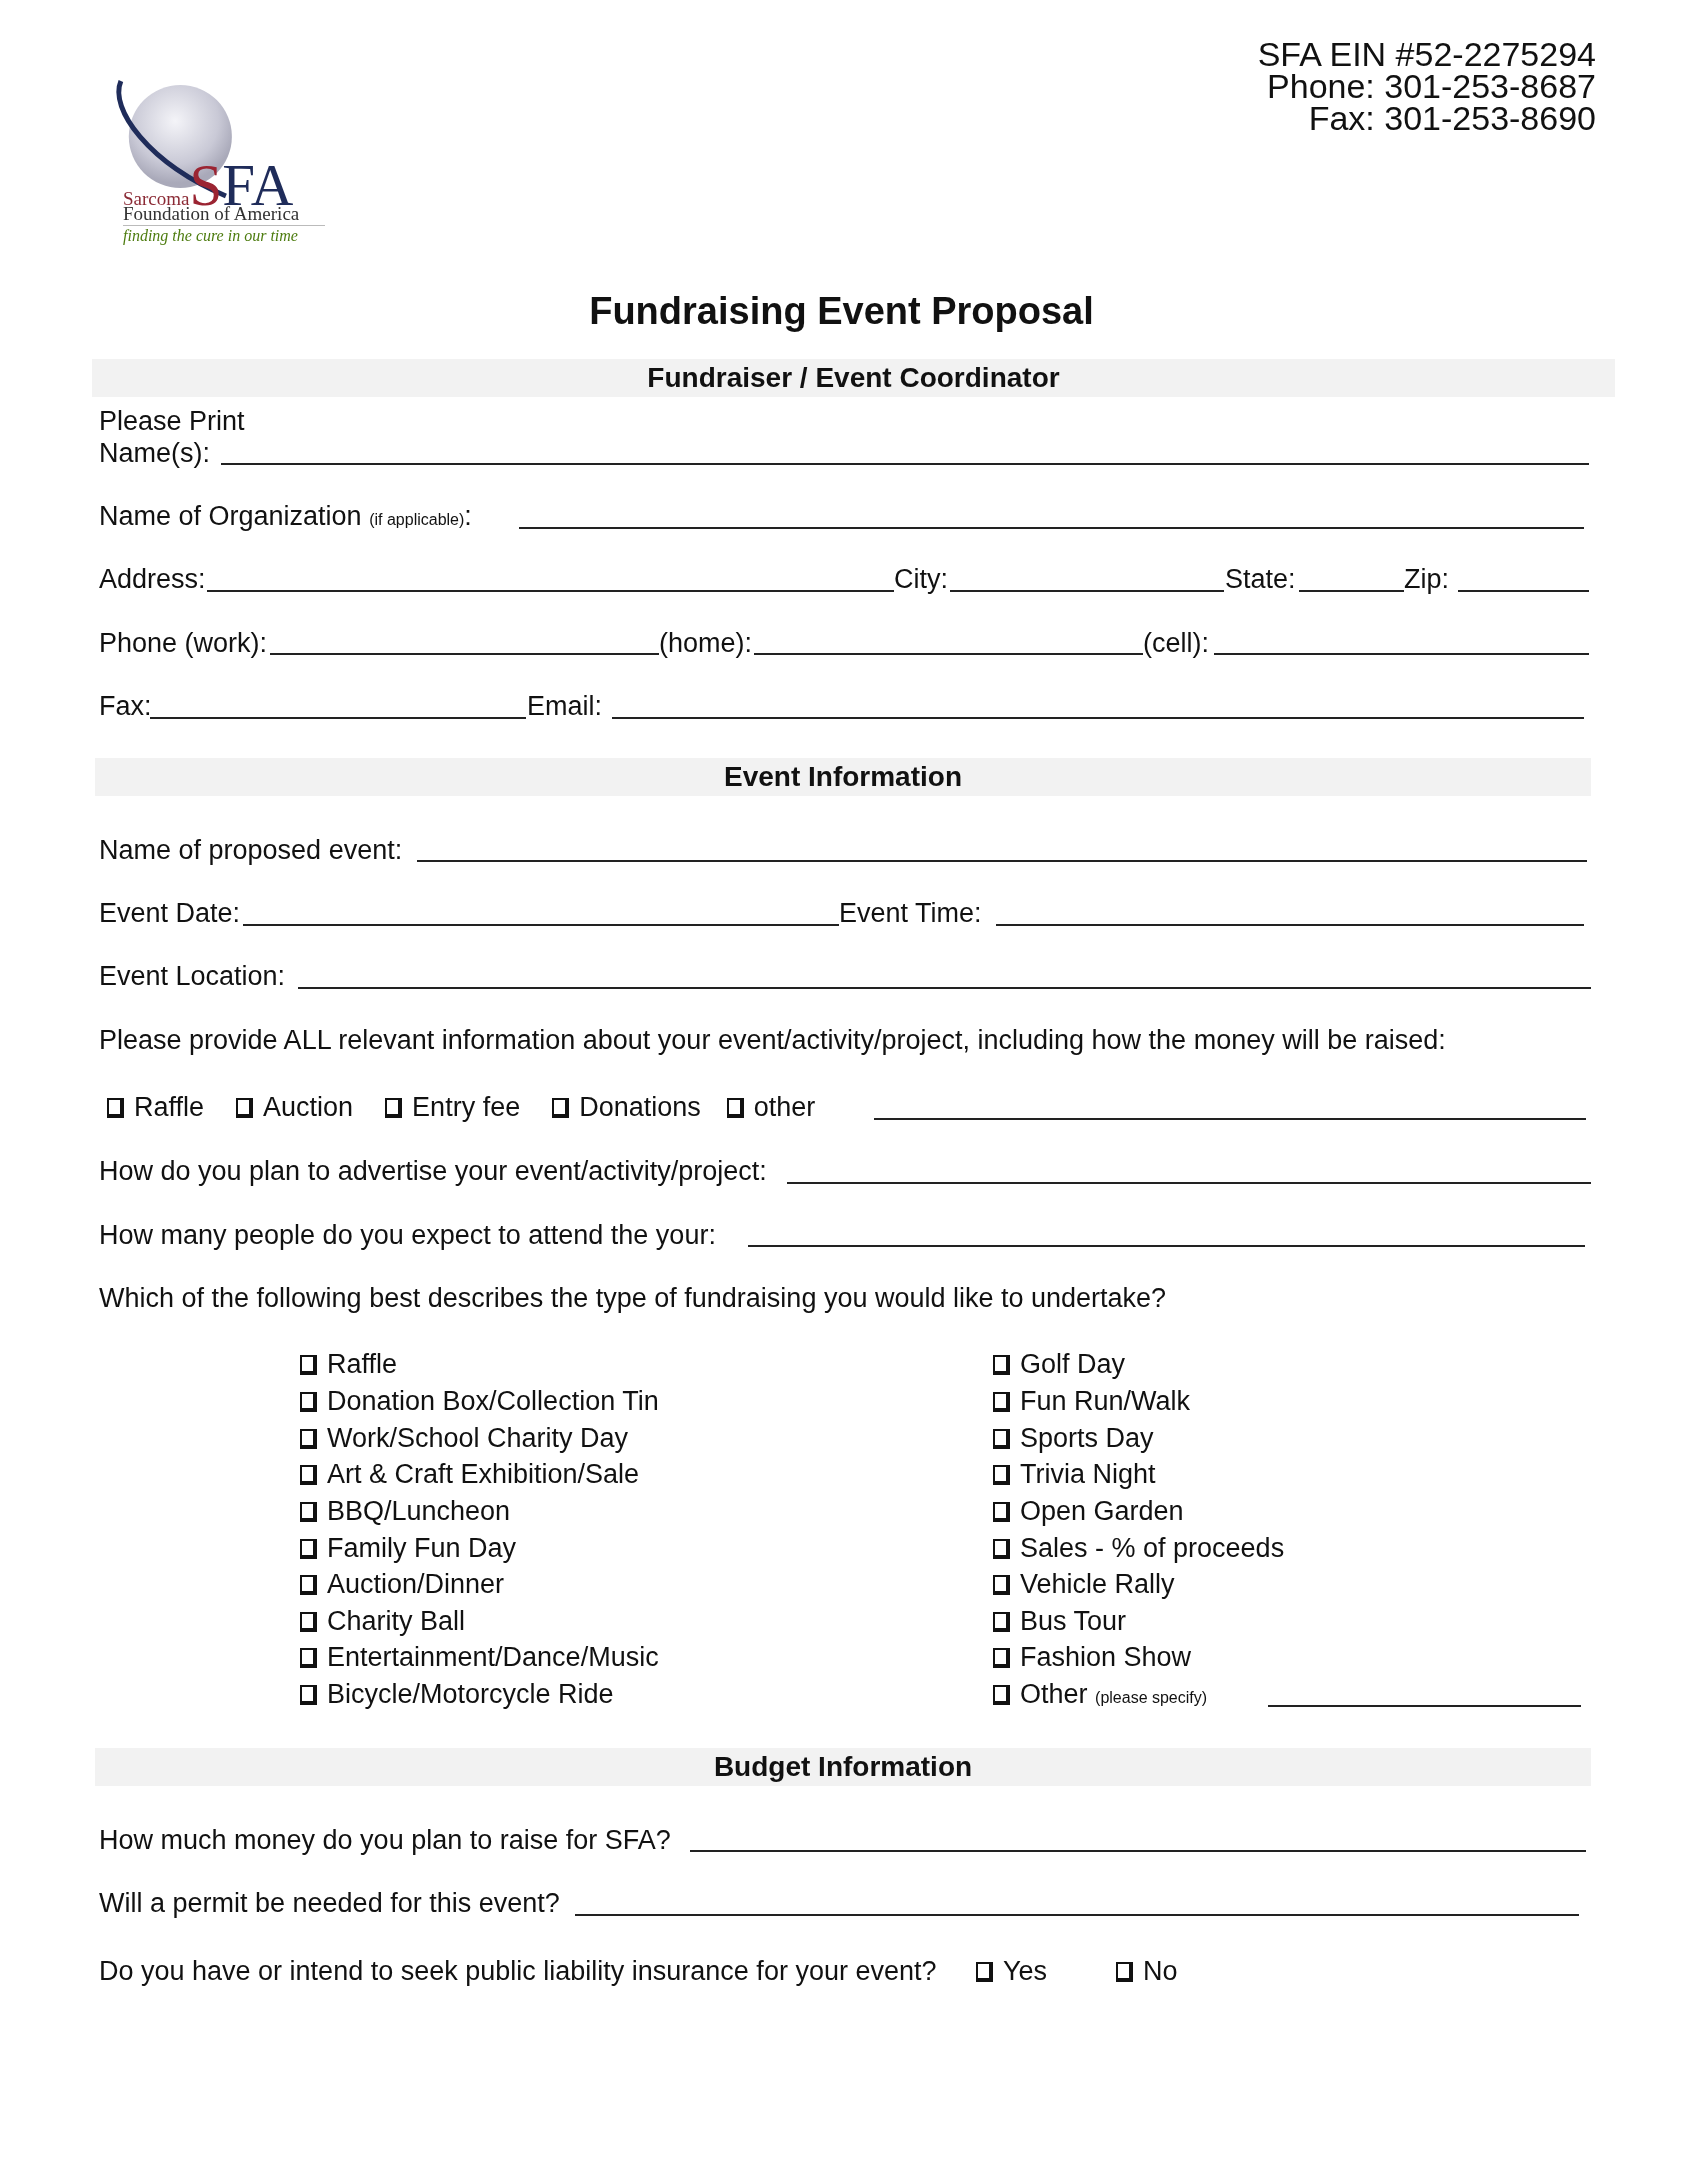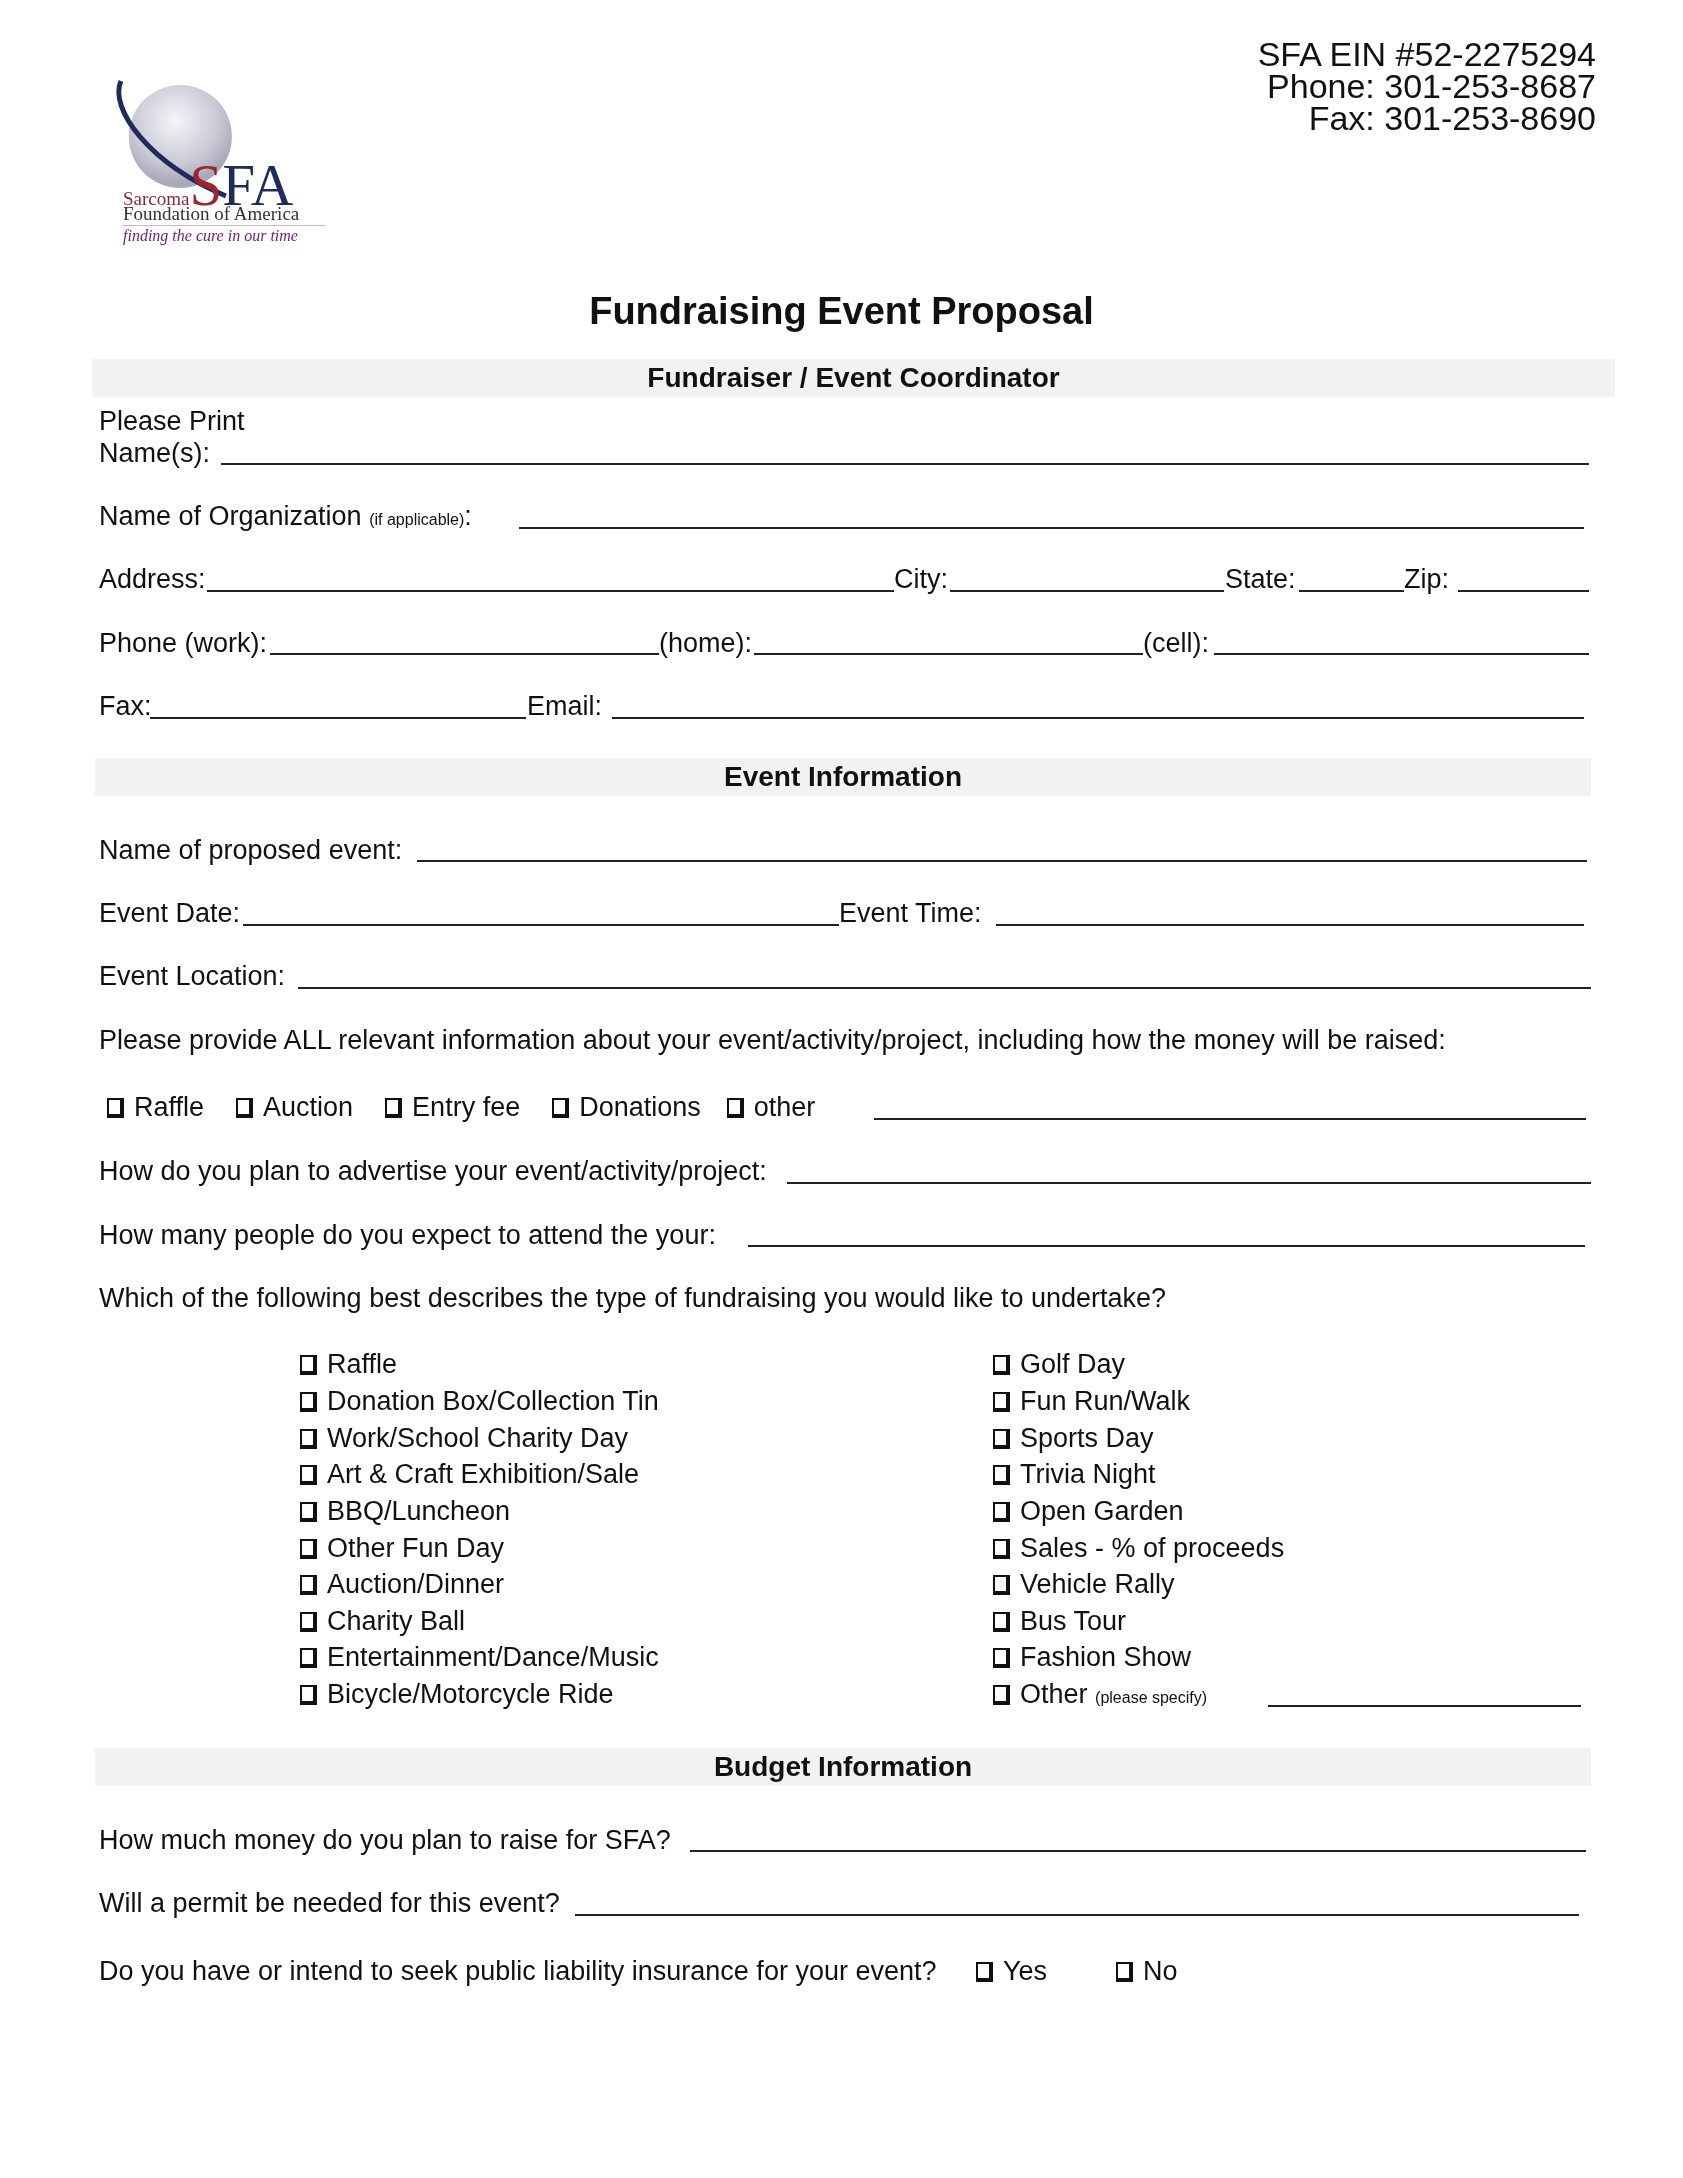--- a/index.html
+++ b/index.html
@@ -28,21 +28,21 @@
       </radialGradient>
     </defs>
     <circle cx="72" cy="68" r="52" fill="url(#g1)"></circle>
     <path d="M12 12 C 0 40, 40 95, 118 128" stroke="#1f2c5a" stroke-width="5" fill="none"></path>
   </svg>
   <div class="abs" style="left:14px; top:87px; width:218px;">
     <span style="font-family:'Liberation Serif',serif; font-size:19px; color:#8b2a35;">Sarcoma</span><span style="font-family:'Liberation Serif',serif; font-size:59px; color:#9b2432; line-height:59px;">S</span><span style="font-family:'Liberation Serif',serif; font-size:59px; color:#1f2c5a; line-height:59px;">FA</span>
   </div>
   <div class="abs" style="left:14px; top:134px; font-family:'Liberation Serif',serif; font-size:19px; color:#333; white-space:nowrap;">Foundation of America</div>
   <div class="abs" style="left:14px; top:156px; width:202px; border-top:1px solid #bbb;"></div>
-  <div class="abs" style="left:14px; top:158px; font-family:'Liberation Serif',serif; font-style:italic; font-size:16px; color:#701a75; white-space:nowrap;">finding the cure in our time</div>
+  <div class="abs" style="left:14px; top:158px; font-family:'Liberation Serif',serif; font-style:italic; font-size:16px; color:#4d7c0f; white-space:nowrap;">finding the cure in our time</div>
 </div>
 
 <div class="abs" style="right:87px; top:38px;">
   <div class="hdr">SFA EIN #52-2275294</div>
   <div class="hdr">Phone: 301-253-8687</div>
   <div class="hdr">Fax: 301-253-8690</div>
 </div>
 
 <div class="abs" style="left:0; width:1683px; top:289px; text-align:center; font-weight:bold; font-size:38px; line-height:44px;">Fundraising Event Proposal</div>
 
@@ -109,21 +109,21 @@
 <div class="line" style="left:748px; width:837px; top:1245px;"></div>
 
 <div class="abs txt" style="left:99px; top:1282px;">Which of the following best describes the type of fundraising you would like to undertake?</div>
 
 <div>
   <div class="list-item" style="left:300px; top:1348px;"><span class="cb"></span><span>Raffle</span></div>
   <div class="list-item" style="left:300px; top:1385px;"><span class="cb"></span><span>Donation Box/Collection Tin</span></div>
   <div class="list-item" style="left:300px; top:1422px;"><span class="cb"></span><span>Work/School Charity Day</span></div>
   <div class="list-item" style="left:300px; top:1458px;"><span class="cb"></span><span>Art &amp; Craft Exhibition/Sale</span></div>
   <div class="list-item" style="left:300px; top:1495px;"><span class="cb"></span><span>BBQ/Luncheon</span></div>
-  <div class="list-item" style="left:300px; top:1532px;"><span class="cb"></span><span>Other Fun Day</span></div>
+  <div class="list-item" style="left:300px; top:1532px;"><span class="cb"></span><span>Family Fun Day</span></div>
   <div class="list-item" style="left:300px; top:1568px;"><span class="cb"></span><span>Auction/Dinner</span></div>
   <div class="list-item" style="left:300px; top:1605px;"><span class="cb"></span><span>Charity Ball</span></div>
   <div class="list-item" style="left:300px; top:1641px;"><span class="cb"></span><span>Entertainment/Dance/Music</span></div>
   <div class="list-item" style="left:300px; top:1678px;"><span class="cb"></span><span>Bicycle/Motorcycle Ride</span></div>
 </div>
 
 <div>
   <div class="list-item" style="left:993px; top:1348px;"><span class="cb"></span><span>Golf Day</span></div>
   <div class="list-item" style="left:993px; top:1385px;"><span class="cb"></span><span>Fun Run/Walk</span></div>
   <div class="list-item" style="left:993px; top:1422px;"><span class="cb"></span><span>Sports Day</span></div>

